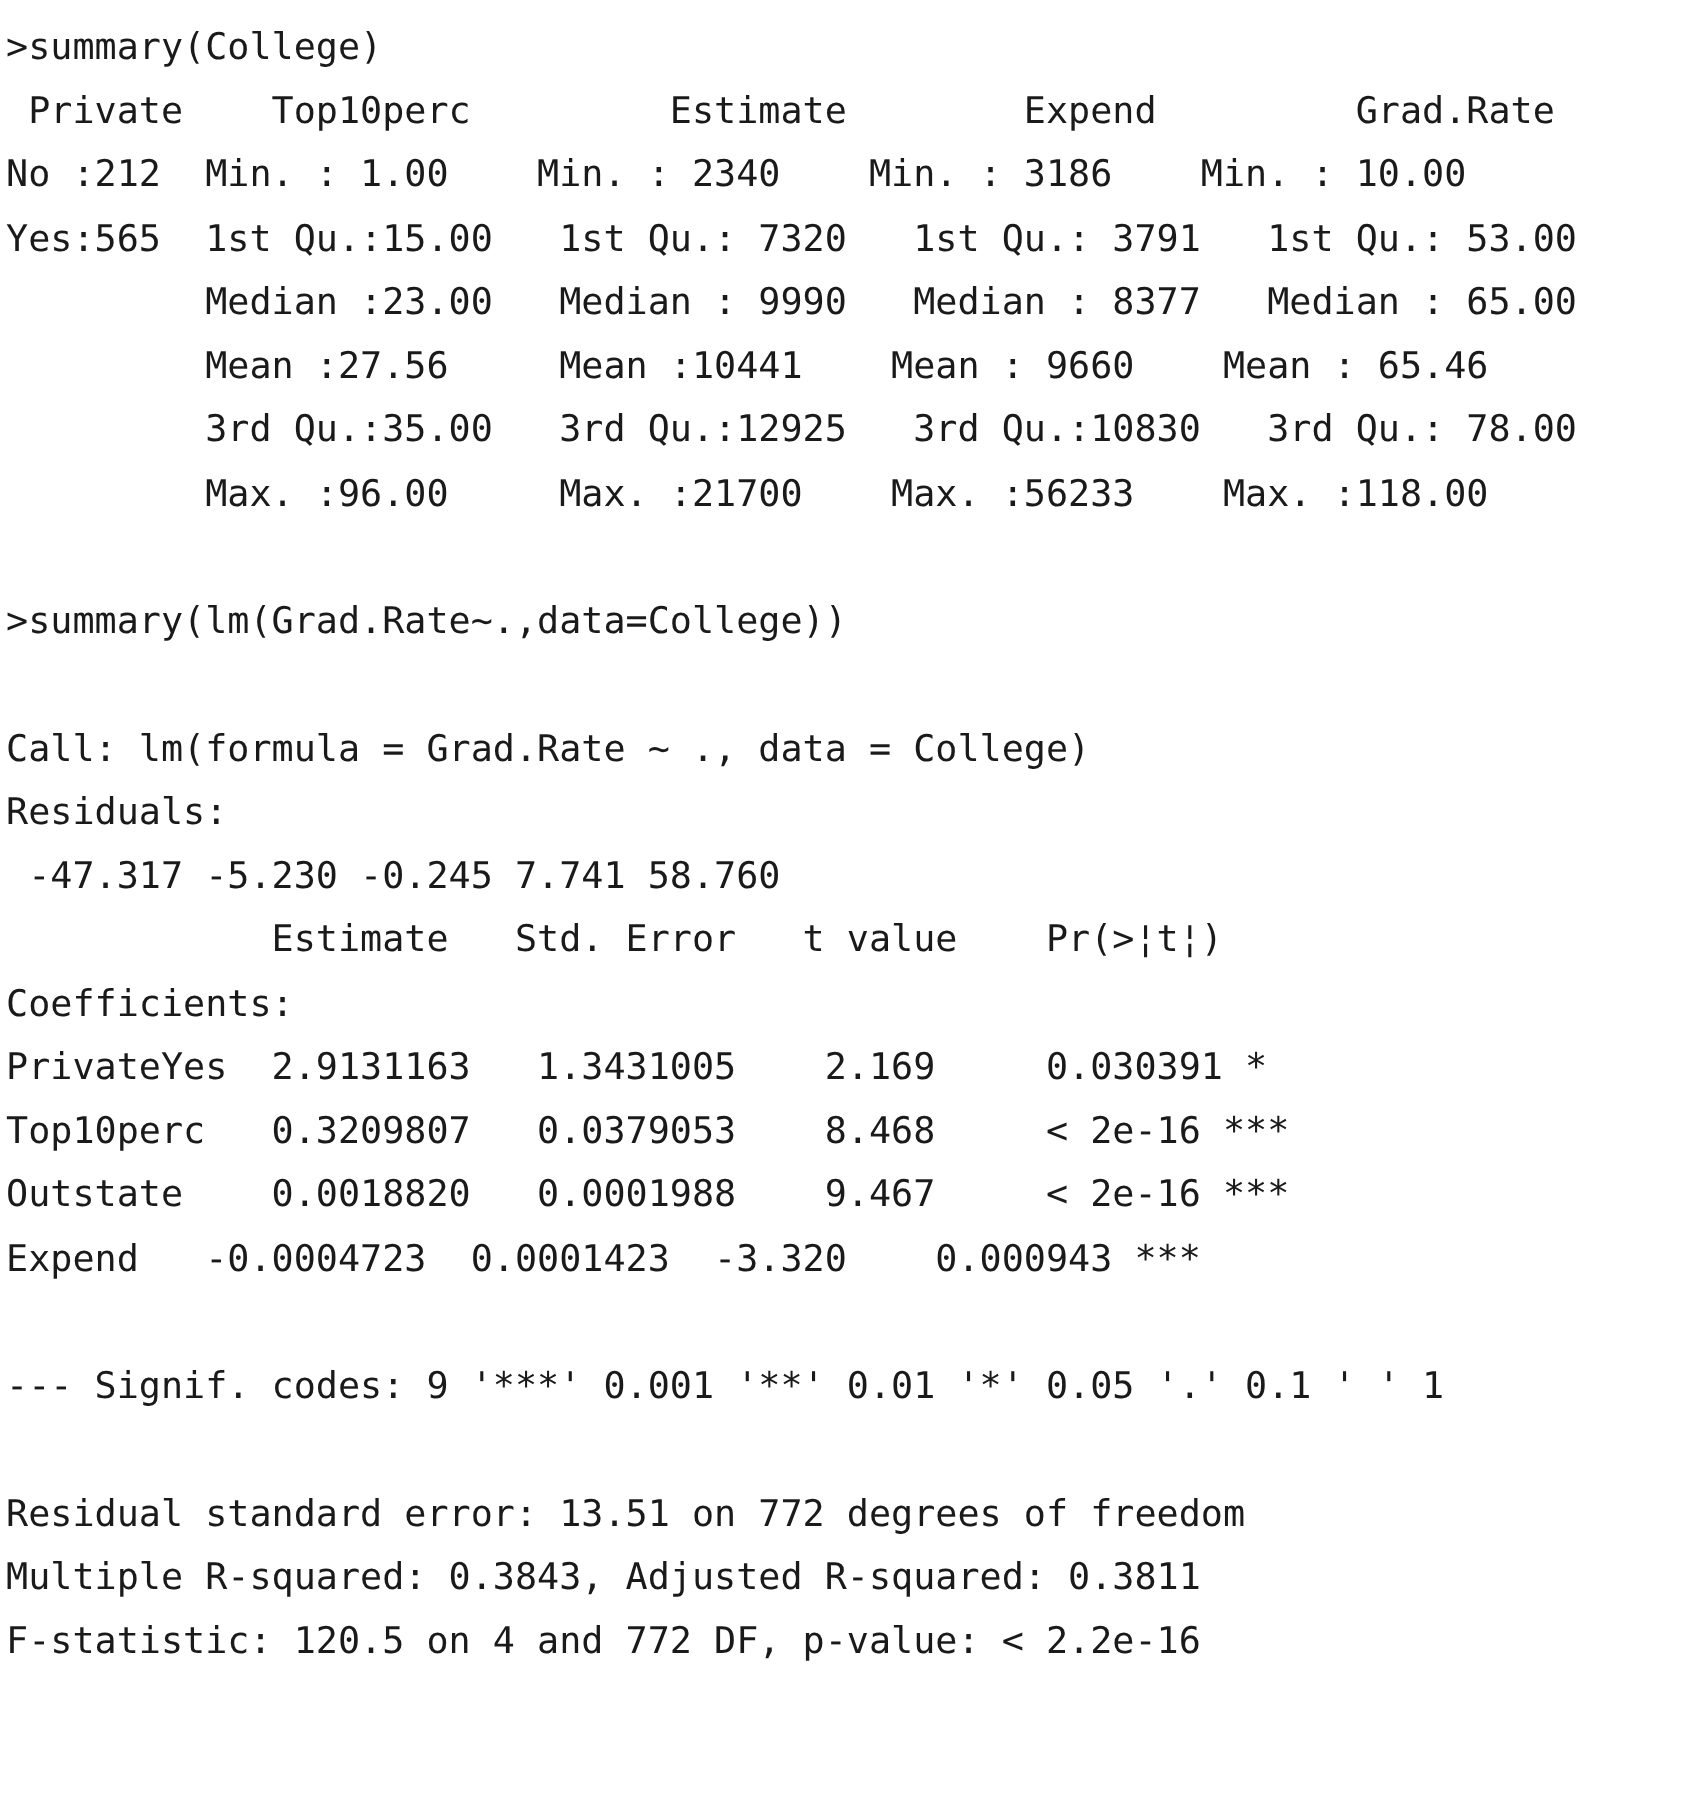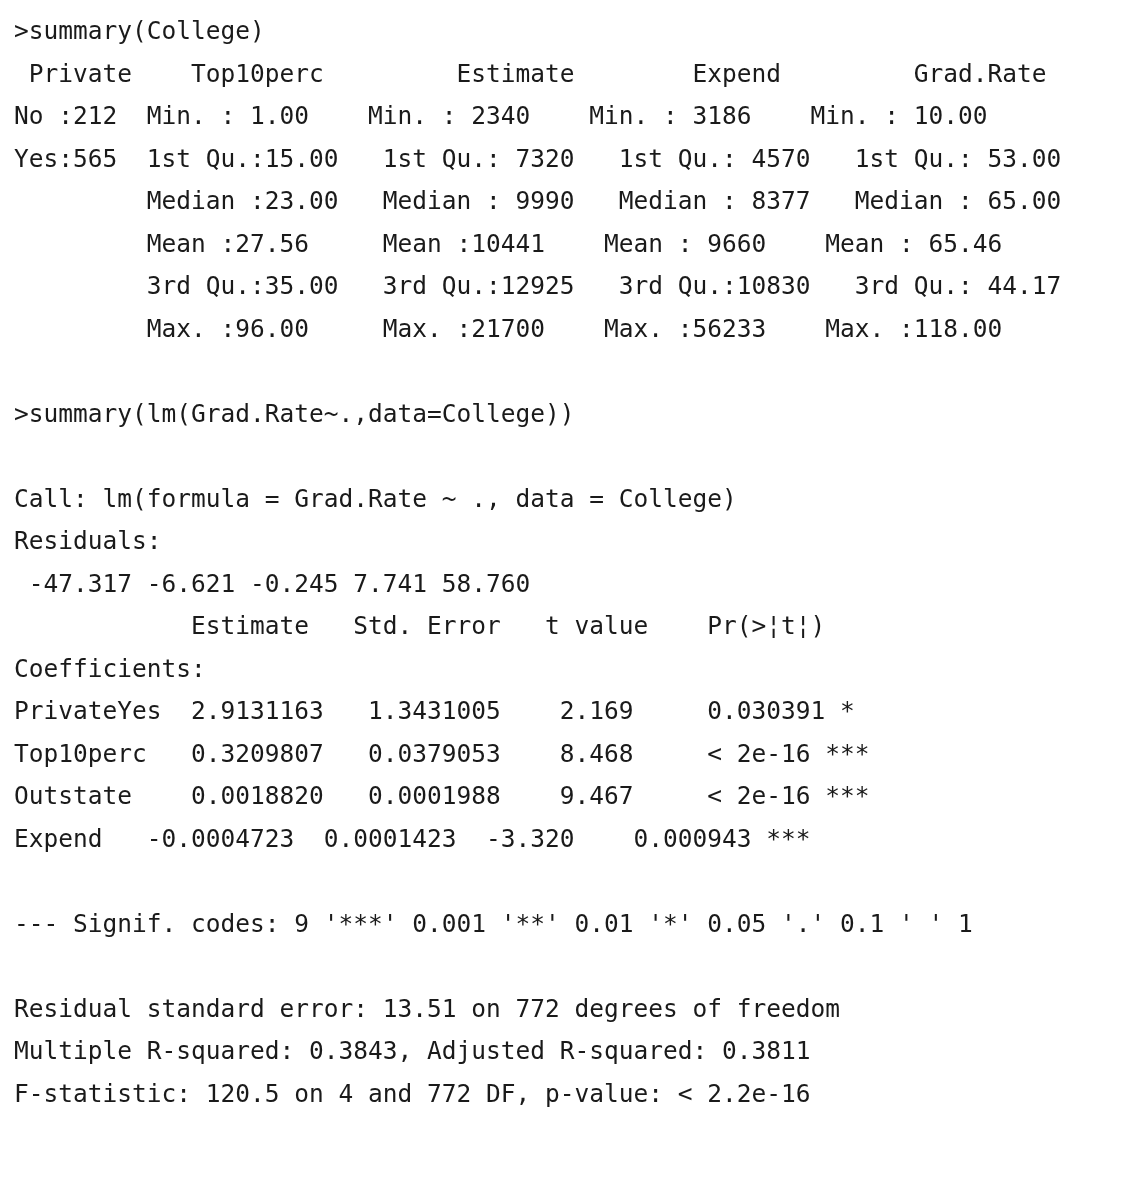--- a/index.html
+++ b/index.html
@@ -7,21 +7,21 @@
     padding: 0;
     background: #ffffff;
   }
   body {
     width: 1122px;
     height: 1203px;
     font-family: "DejaVu Sans Mono", monospace;
     color: #1a1a1a;
   }
   .console {
-    padding: 10px 14px 0 14px;
+    padding: 10px 14px 0 4px;
     box-sizing: border-box;
   }
   .line {
     font-family: "DejaVu Sans Mono", monospace;
     font-size: 24.5px;
     line-height: 42.5px;
     white-space: pre;
     letter-spacing: 0px;
     color: #1a1a1a;
   }
@@ -31,35 +31,35 @@
 </style>
 </head>
 <body>
 
 <div class="console">
 
   <div class="line">&gt;summary(College)</div>
 
   <div class="line"> Private    Top10perc         Estimate        Expend         Grad.Rate</div>
   <div class="line">No :212  Min. : 1.00    Min. : 2340    Min. : 3186    Min. : 10.00</div>
-  <div class="line">Yes:565  1st Qu.:15.00   1st Qu.: 7320   1st Qu.: 4570   1st Qu.: 53.00</div>
+  <div class="line">Yes:565  1st Qu.:15.00   1st Qu.: 7320   1st Qu.: 3791   1st Qu.: 53.00</div>
   <div class="line">         Median :23.00   Median : 9990   Median : 8377   Median : 65.00</div>
   <div class="line">         Mean :27.56     Mean :10441    Mean : 9660    Mean : 65.46</div>
-  <div class="line">         3rd Qu.:35.00   3rd Qu.:12925   3rd Qu.:10830   3rd Qu.: 44.17</div>
+  <div class="line">         3rd Qu.:35.00   3rd Qu.:12925   3rd Qu.:10830   3rd Qu.: 78.00</div>
   <div class="line">         Max. :96.00     Max. :21700    Max. :56233    Max. :118.00</div>
 
   <div class="blank"></div>
 
   <div class="line">&gt;summary(lm(Grad.Rate~.,data=College))</div>
 
   <div class="blank"></div>
 
   <div class="line">Call: lm(formula = Grad.Rate ~ ., data = College)</div>
   <div class="line">Residuals:</div>
-  <div class="line"> -47.317 -6.621 -0.245 7.741 58.760</div>
+  <div class="line"> -47.317 -5.230 -0.245 7.741 58.760</div>
   <div class="line">            Estimate   Std. Error   t value    Pr(&gt;¦t¦)</div>
   <div class="line">Coefficients:</div>
   <div class="line">PrivateYes  2.9131163   1.3431005    2.169     0.030391 *</div>
   <div class="line">Top10perc   0.3209807   0.0379053    8.468     &lt; 2e-16 ***</div>
   <div class="line">Outstate    0.0018820   0.0001988    9.467     &lt; 2e-16 ***</div>
   <div class="line">Expend   -0.0004723  0.0001423  -3.320    0.000943 ***</div>
 
   <div class="blank"></div>
 
   <div class="line">--- Signif. codes: 9 '***' 0.001 '**' 0.01 '*' 0.05 '.' 0.1 ' ' 1</div>

